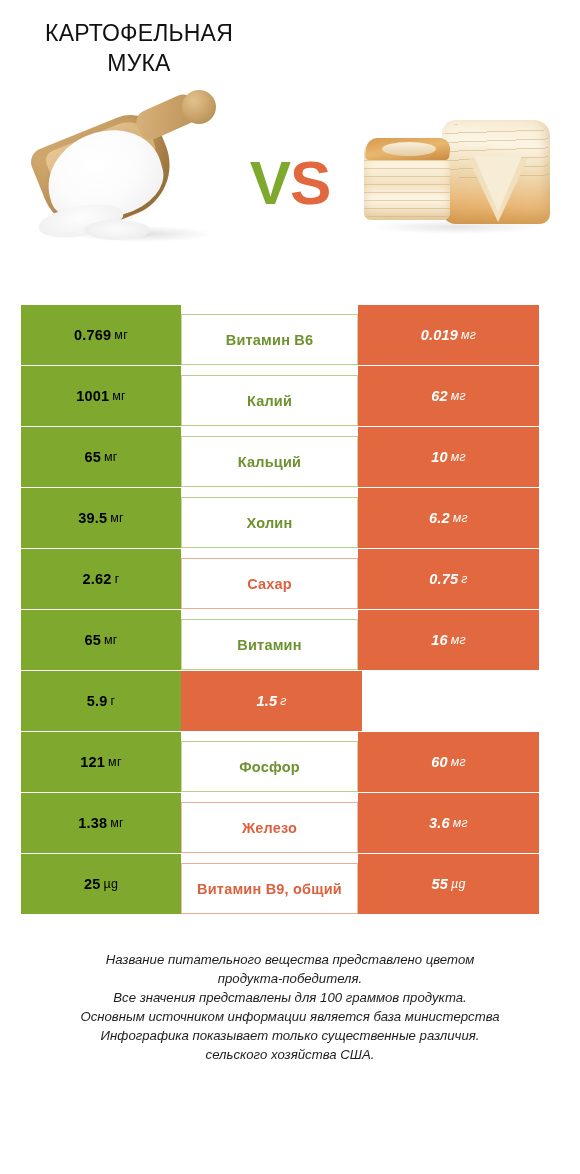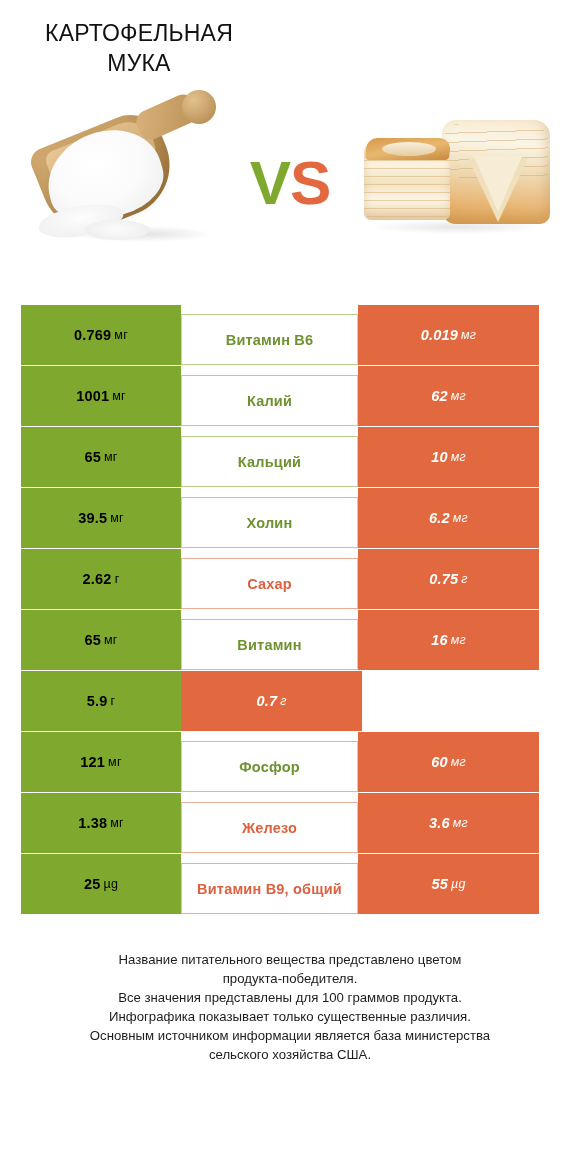--- a/index.html
+++ b/index.html
@@ -314,21 +314,21 @@
   .unit { font-weight: 400; font-size: 12.5px; margin-left: 3px; }
 
   
   .footer {
     margin: 36px 22px 0 22px;
     text-align: center;
     font-size: 13.2px;
     line-height: 19px;
     color: #1d1d1d;
   }
-  .footer div { white-space: nowrap; }
+  .footer div { white-space: nowrap; font-style: italic; }
 </style>
 </head>
 <body>
 
 <div class="header">
   <div class="title-box left">КАРТОФЕЛЬНАЯ МУКА</div>
 </div>
 
 <div class="hero">
 
@@ -450,21 +450,21 @@
         <span class="unit">мг</span>
       </div>
   </div>
 
   <div class="row">
     <div class="cell left">
         <span>5.9</span>
         <span class="unit">г</span>
       </div>
     <div class="cell right">
-        <span>0.7</span>
+        <span>1.5</span>
         <span class="unit">г</span>
       </div>
   </div>
 
   <div class="row">
     <div class="cell left">
         <span>121</span>
         <span class="unit">мг</span>
       </div>
     <div class="cell mid">
@@ -503,16 +503,16 @@
         <span class="unit">µg</span>
       </div>
   </div>
 
 </div>
 
 <div class="footer">
   <div>Название питательного вещества представлено цветом</div>
   <div>продукта-победителя.</div>
   <div>Все значения представлены для 100 граммов продукта.</div>
+  <div>Основным источником информации является база министерства</div>
   <div>Инфографика показывает только существенные различия.</div>
-  <div>Основным источником информации является база министерства</div>
   <div>сельского хозяйства США.</div>
 </div>
 
 </body></html>

